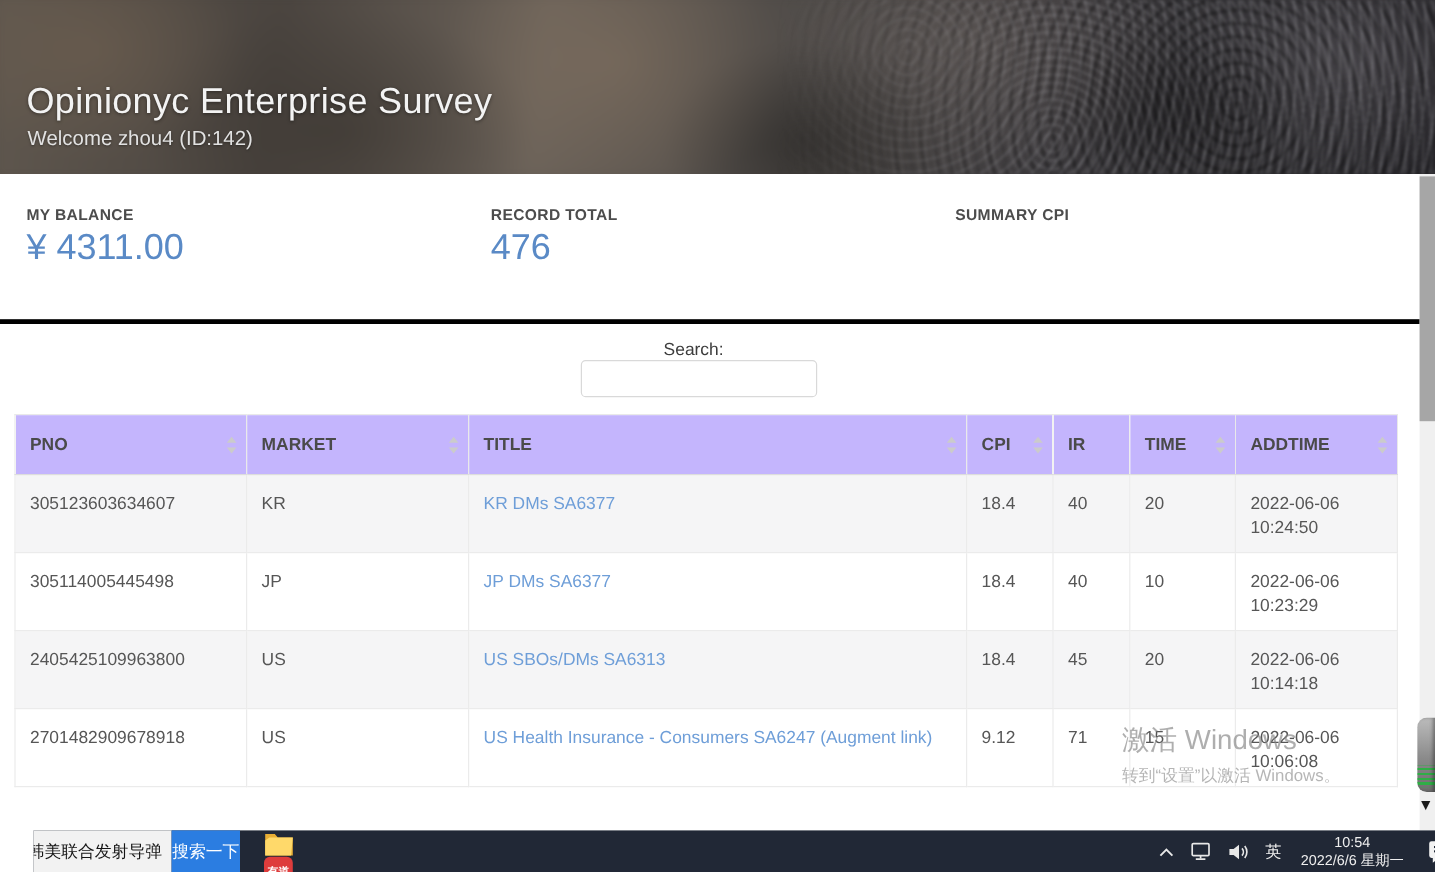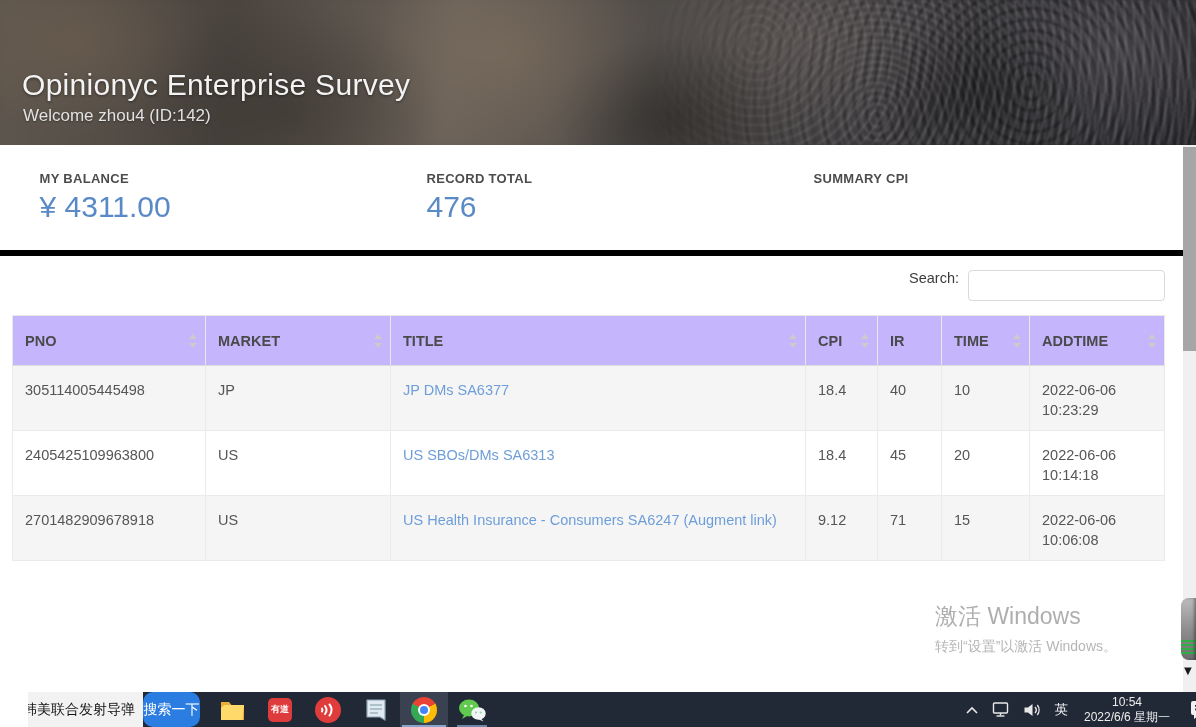--- a/index.html
+++ b/index.html
@@ -39,27 +39,27 @@
     color:#f3f3f3; font-size:30px; font-weight:400; letter-spacing:.3px;
     text-shadow:0 1px 3px rgba(0,0,0,.45);
     text-align:right;
   }
   .hero-sub {
     position:absolute; left:23px; top:106px;
     color:#e2e2e2; font-size:17px; text-shadow:0 1px 2px rgba(0,0,0,.4);
   }
 
   
-  .stats { display:flex; padding-top:26px; padding-bottom:26px; border-bottom:6px solid #000000;justify-content:center; }
+  .stats { display:flex; padding-top:26px; padding-bottom:42px; border-bottom:4px solid #000000; }
   .stat { width:387px; padding-left:22px; }
   .stat-label { font-size:13px; font-weight:bold; color:#4c4c4c; letter-spacing:.3px; }
   .stat-value { font-size:30px; color:#5a8ac6; margin-top:4px; line-height:34px; }
 
   
-  .controls { display:flex; justify-content:flex-end; margin-top:14px; padding-right:31px; }
+  .controls { display:flex; justify-content:flex-end; align-items:center; margin-top:14px; padding-right:31px;flex-direction:column; }
   .search-label { font-size:14.5px; color:#3c3c3c; margin-right:9px; }
   .search-input {
     width:197px; height:31px; border:1px solid #d9d9d9; border-radius:4px;
     outline:none; padding:0 8px; font-size:14px; color:#333; background:#fff;
   }
 
   
   table.grid { width:1152px; margin:14px 0 0 12px; border-collapse:collapse; table-layout:fixed; }
   table.grid th:nth-child(1){width:193px} table.grid th:nth-child(2){width:185px}
   table.grid th:nth-child(3){width:415px} table.grid th:nth-child(4){width:72px}
@@ -108,23 +108,23 @@
 
   
   .taskbar {
     position:absolute; bottom:0; left:0; width:1196px; height:35px;
     background:#212836; z-index:10; display:flex; align-items:stretch;margin-left:28px;
   }
   .tb-search { width:115px; background:#f2f2f2; display:flex; align-items:center; overflow:hidden; }
   .tb-search span { font-size:14px; color:#141414; white-space:nowrap; margin-left:-5px; }
   .tb-search-btn {
     width:57px; background:#2b7de1; color:#fff; font-size:14px;
-    display:flex; align-items:center; justify-content:center; white-space:nowrap; cursor:pointer;border-radius:10px;
-  }
-  .tb-icons { display:flex; margin-left:8px; }
+    display:flex; align-items:center; justify-content:center; white-space:nowrap; cursor:pointer;
+  }
+  .tb-icons { display:flex; margin-left:8px;flex-direction:column; }
   .slot { width:48px; position:relative; display:flex; align-items:center; justify-content:center; }
   .slot.active { background:#3a4150; }
   .slot.active::after { content:""; position:absolute; left:2px; right:2px; bottom:0; height:2px; background:#87a6c9; }
   .slot.running::after { content:""; position:absolute; left:9px; right:9px; bottom:0; height:2px; background:#6d87a8; }
 
   .icon-youdao {
     width:24px; height:24px; border-radius:5px; background:#de3c3c; color:#fff;
     font-size:9px; font-weight:bold; display:flex; align-items:center; justify-content:center; letter-spacing:0;
   }
   .icon-audio { width:26px; height:26px; border-radius:50%; background:#e03c3c; display:flex; align-items:center; justify-content:center; }
@@ -187,20 +187,32 @@
           <th><span>PNO</span><span class="sort-icon"></span></th>
           <th><span>MARKET</span><span class="sort-icon"></span></th>
           <th><span>TITLE</span><span class="sort-icon"></span></th>
           <th><span>CPI</span><span class="sort-icon"></span></th>
           <th><span>IR</span></th>
           <th><span>TIME</span><span class="sort-icon"></span></th>
           <th><span>ADDTIME</span><span class="sort-icon"></span></th>
         </tr>
     </thead>
     <tbody id="table-body">
+        <tr>
+          <td>305123603634607</td>
+          <td>KR</td>
+          <td><a href="#">KR DMs SA6377</a></td>
+          <td>18.4</td>
+          <td>40</td>
+          <td>20</td>
+          <td>
+            <div>2022-06-06</div>
+            <div>10:24:50</div>
+          </td>
+        </tr>
         <tr>
           <td>305114005445498</td>
           <td>JP</td>
           <td><a href="#">JP DMs SA6377</a></td>
           <td>18.4</td>
           <td>40</td>
           <td>10</td>
           <td>
             <div>2022-06-06</div>
             <div>10:23:29</div>

